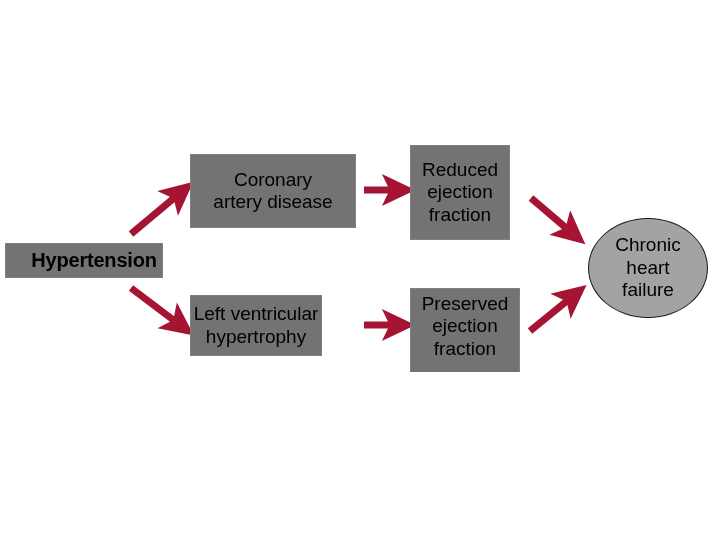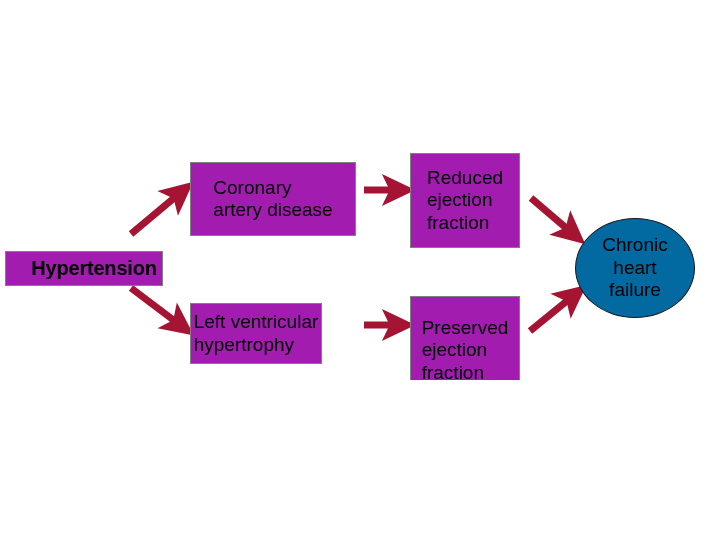--- a/index.html
+++ b/index.html
@@ -13,40 +13,39 @@
   #canvas {
     position: relative;
     width: 720px;
     height: 540px;
     background: #ffffff;
     overflow: hidden;
   }
   .node-box {
     position: absolute;
     box-sizing: border-box;
-    background: #a21caf;
+    background: #737373;
     border: 1px solid #808080;
     display: flex;
     align-items: center;
     justify-content: center;
-    text-align: left;
+    text-align: center;
     color: #000000;
     line-height: 1.18;
     white-space: pre-line;
     font-size: 19px;
-    margin-top: 8px;
   }
   .node-box.bold {
     font-weight: bold;
   }
   
   .node-box.no-bottom {
     border-bottom: none;
     align-items: flex-start;
-    padding-top: 20px;
+    padding-top: 4px;
   }
 
   #hypertension-node {
     left: 5px;
     top: 243px;
     width: 158px;
     height: 35px;
     font-size: 20px;
     letter-spacing: -0.2px;
     padding-left: 20px;
@@ -59,40 +58,40 @@
   }
   #lvh-node {
     left: 190px;
     top: 295px;
     width: 132px;
     height: 61px;
   }
   #reduced-ef-node {
     left: 410px;
     top: 145px;
-    width: 110px;
+    width: 100px;
     height: 95px;
   }
   #preserved-ef-node {
     left: 410px;
     top: 288px;
     width: 110px;
     height: 84px;
   }
 
   #chf-node {
     position: absolute;
-    left: 575px;
+    left: 588px;
     top: 218px;
     width: 120px;
     height: 100px;
     box-sizing: border-box;
     border: 1.5px solid #1a1a1a;
     border-radius: 50%;
-    background: #0369a1;
+    background: #a3a3a3;
     display: flex;
     align-items: center;
     justify-content: center;
     text-align: center;
     font-size: 19px;
     line-height: 1.18;
     color: #000000;
     white-space: pre-line;
   }
 

